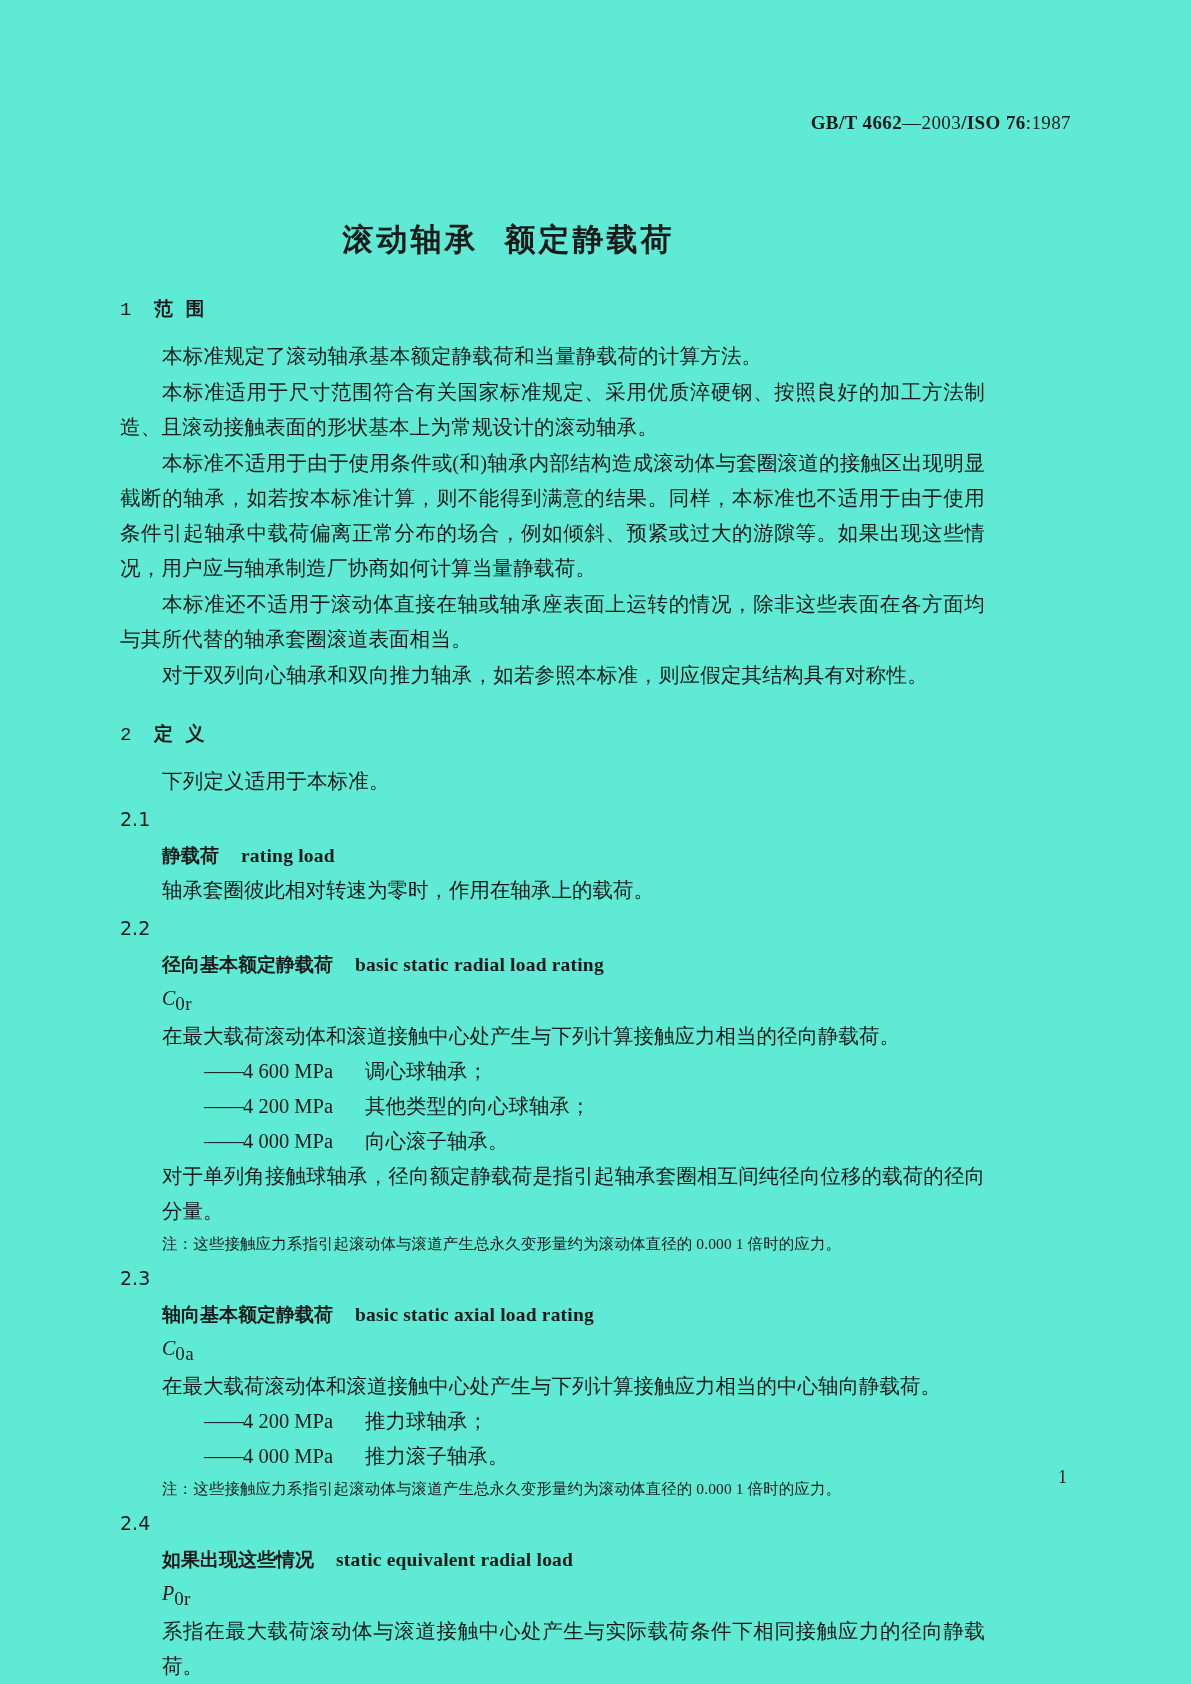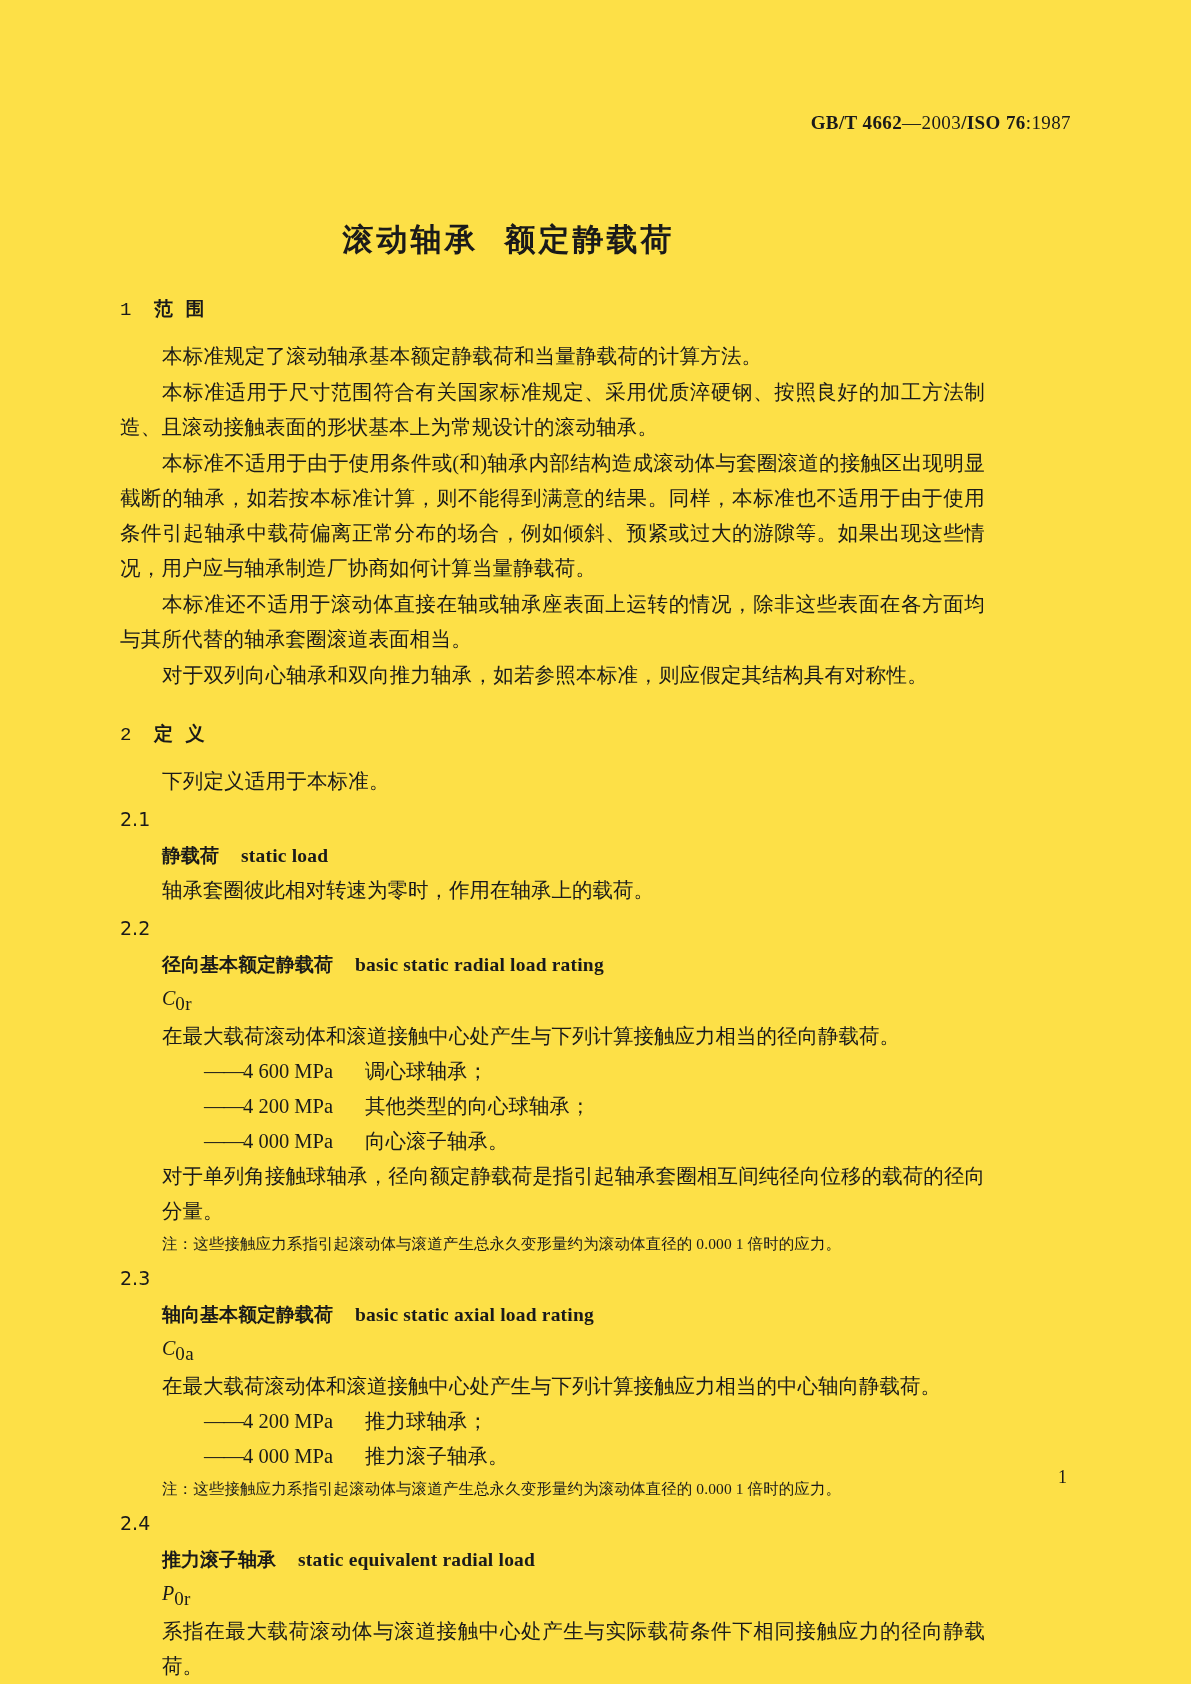--- a/index.html
+++ b/index.html
@@ -4,21 +4,21 @@
 <style>
   html, body {
     margin: 0;
     padding: 0;
     background: #ffffff;
   }
   .page {
     position: relative;
     width: 1191px;
     height: 1684px;
-    background: #fde047;
+    background: #5eead4;
     margin: 0 auto;
     font-family: "Liberation Serif", "DejaVu Serif", serif;
     color: #1a1a1a;
     box-sizing: border-box;
     overflow: hidden;
   }
 
   
   .running-header {
     position: absolute;
@@ -173,21 +173,21 @@
     <p class="para">对于双列向心轴承和双向推力轴承，如若参照本标准，则应假定其结构具有对称性。</p>
 
     <div class="clause-head" style="margin-top:28px;">
       <span class="num">2</span><span>定  义</span>
     </div>
 
     <p class="para">下列定义适用于本标准。</p>
 
     <div class="subnum">2.1</div>
     <div class="term">
-      <span>静载荷</span><span class="en">static load</span>
+      <span>静载荷</span><span class="en">rating load</span>
     </div>
     <div class="defn">轴承套圈彼此相对转速为零时，作用在轴承上的载荷。</div>
 
     <div class="subnum">2.2</div>
     <div class="term">
       <span>径向基本额定静载荷</span><span class="en">basic static radial load rating</span>
     </div>
     <div class="symbol">
       <span>C</span><sub>0r</sub>
     </div>
@@ -215,21 +215,21 @@
     <div class="dash-item">
       <span class="lead">——</span><span class="val">4 200 MPa</span><span class="desc">推力球轴承；</span>
     </div>
     <div class="dash-item">
       <span class="lead">——</span><span class="val">4 000 MPa</span><span class="desc">推力滚子轴承。</span>
     </div>
     <div class="note">注：这些接触应力系指引起滚动体与滚道产生总永久变形量约为滚动体直径的 0.000 1 倍时的应力。</div>
 
     <div class="subnum">2.4</div>
     <div class="term">
-      <span>推力滚子轴承</span><span class="en">static equivalent radial load</span>
+      <span>如果出现这些情况</span><span class="en">static equivalent radial load</span>
     </div>
     <div class="symbol">
       <span>P</span><sub>0r</sub>
     </div>
     <div class="defn">系指在最大载荷滚动体与滚道接触中心处产生与实际载荷条件下相同接触应力的径向静载荷。</div>
 
   </div>
 
   <div class="page-number">1</div>
 

